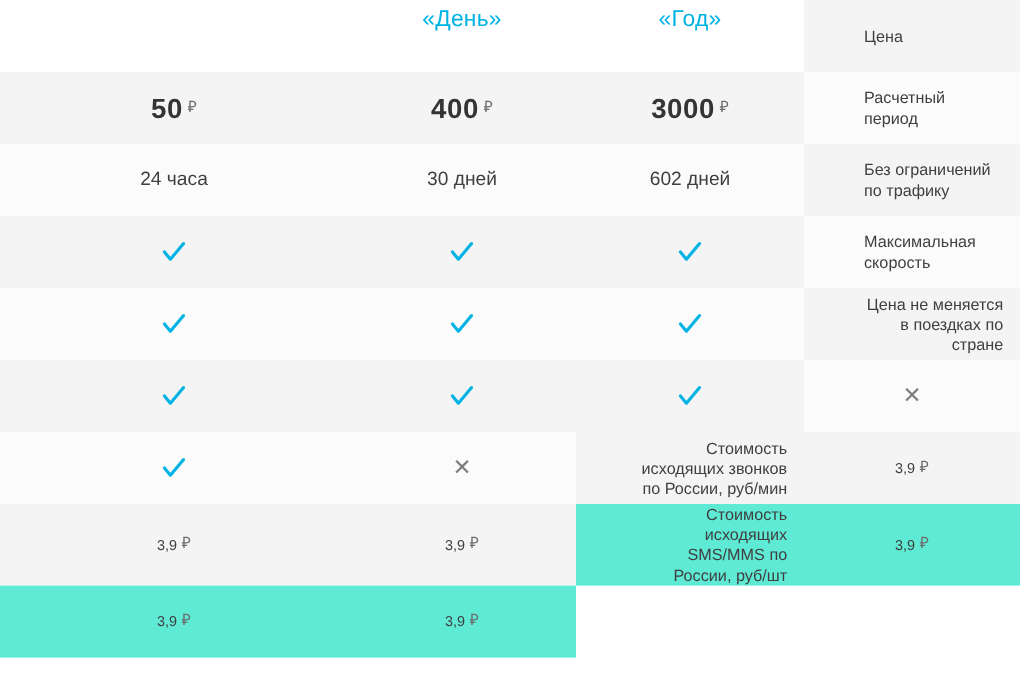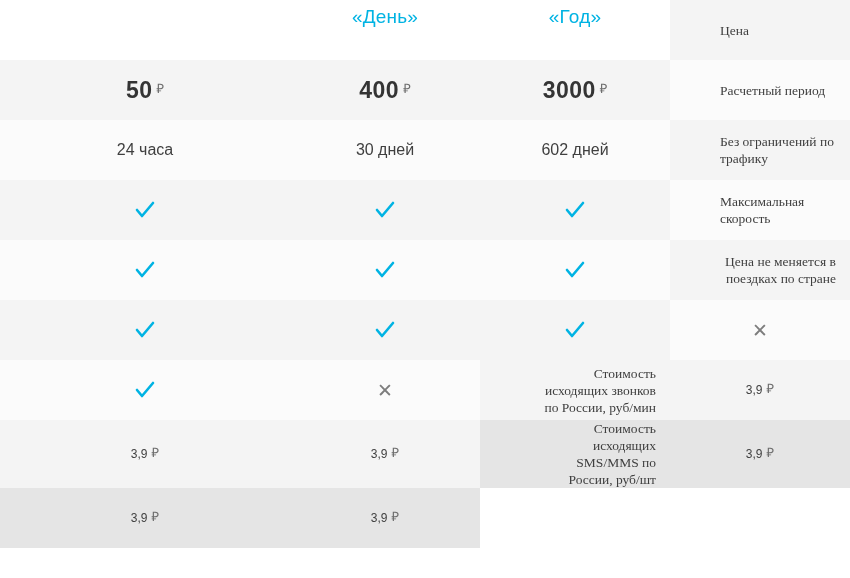--- a/index.html
+++ b/index.html
@@ -44,31 +44,30 @@
     align-items: center;
     min-height: 60px;
     font-size: 14px;
   }
   .cell.label {
     padding-left: 50px;
     padding-right: 14px;
     color: #3f3f3f;
     font-size: 13.5px;
     line-height: 17px;
-    font-family: Liberation Serif, serif;
   }
   .cell.value {
     justify-content: center;
     text-align: center;
     color: #3f3f3f;
     font-size: 16px;
   }
   .band-a { background: #f4f4f4; }
   .band-b { background: #fbfbfb; }
-  .band-white { background: #e5e5e5; }
+  .band-white { background: #5eead4; }
 
   .price {
     font-weight: bold;
     font-size: 23px;
     color: #343434;
     letter-spacing: .5px;
   }
   .rub {
     font-weight: normal;
     font-size: 13px;

